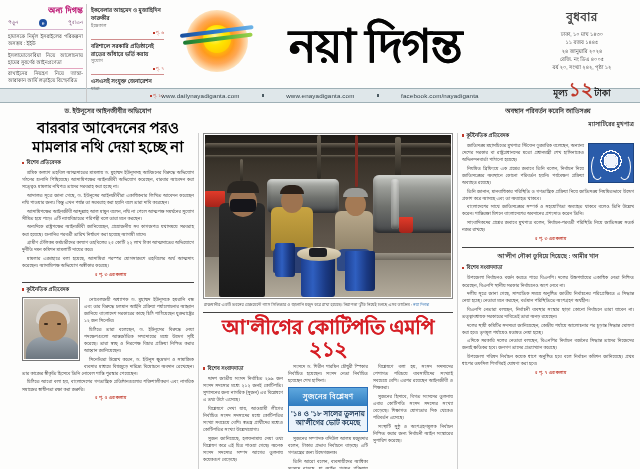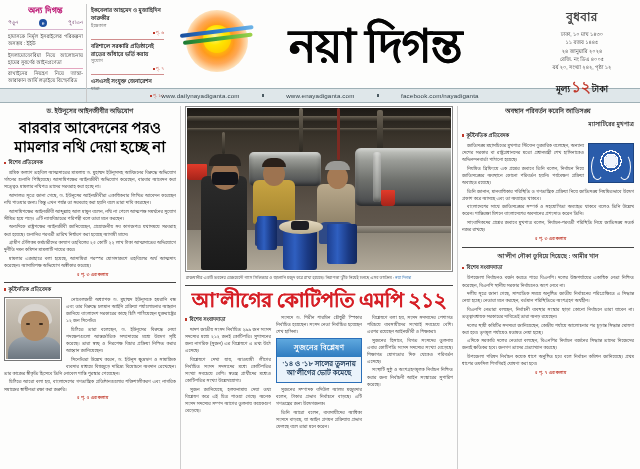--- a/index.html
+++ b/index.html
@@ -32,21 +32,21 @@
   
   .anyo-col {
     width: 78px;
     flex: 0 0 78px;
     padding-right: 3px;
   }
   .anyo-title {
     color: #c0267d;
     font-size: 8px;
     font-weight: bold;
-    text-align: center;
+    text-align: right;
     letter-spacing: .2px;
     margin-bottom: 2px;
     text-shadow: 0 0 .4px #c0267d;
   }
   .anyo-nav {
     display: flex;
     align-items: center;
     justify-content: space-between;
     font-size: 5.2px;
     color: #6d3a6a;
@@ -195,21 +195,21 @@
     color: #1f1f1f;
   }
   .date-price {
     margin-top: 4px;
     font-size: 9px;
     font-weight: bold;
     color: #111;
   }
   .date-price .num {
     color: #c0392b;
-    font-size: 15px;
+    font-size: 19px;
     font-weight: bold;
     margin: 0 1px;
   }
 
   
   .web-bar {
     height: 15px;
     background: #dfe7ea;
     border-top: .6px solid #9fb0b6;
     border-bottom: .6px solid #9fb0b6;
@@ -226,24 +226,24 @@
     width: 2.6px; height: 2.6px;
     background: #4a5a62;
     margin: 0 6px;
     vertical-align: middle;
   }
 
   
   .body-grid {
     display: flex;
     height: 366px;
-    padding: 3px 6px 0 4px;
+    padding: 3px 6px 0 22px;
   }
   .col-left  { width: 176px; flex: 0 0 176px; padding-right: 4px; }
-  .col-mid   { flex: 1; padding: 0 4px; border-left: .5px solid #cfcfcf; border-right: .5px solid #cfcfcf;}
+  .col-mid   { flex: 1; padding: 0 4px; border-left: .5px solid #cfcfcf; border-right: .5px solid #cfcfcf; margin-top: 27px;}
   .col-right { width: 176px; flex: 0 0 176px; padding-left: 4px; }
 
   
   .kicker {
     font-size: 6.2px;
     text-align: center;
     color: #2a2a2a;
     margin-bottom: 2px;
     font-weight: bold;
   }
@@ -375,21 +375,20 @@
     display: flex;
     gap: 5px;
   }
   .mini-col { flex: 1; }
 
   
   .blue-box {
     border: .7px solid #2b6fb8;
     margin: 3px 0;
     background: #eaf3fb;
-    font-family: Liberation Serif, serif;
   }
   .blue-box-head {
     background: linear-gradient(180deg,#5fa8de,#2f7cc0);
     color: #fff;
     font-size: 7.6px;
     font-weight: bold;
     text-align: center;
     padding: 2px 0 2.5px;
     letter-spacing: .2px;
   }

